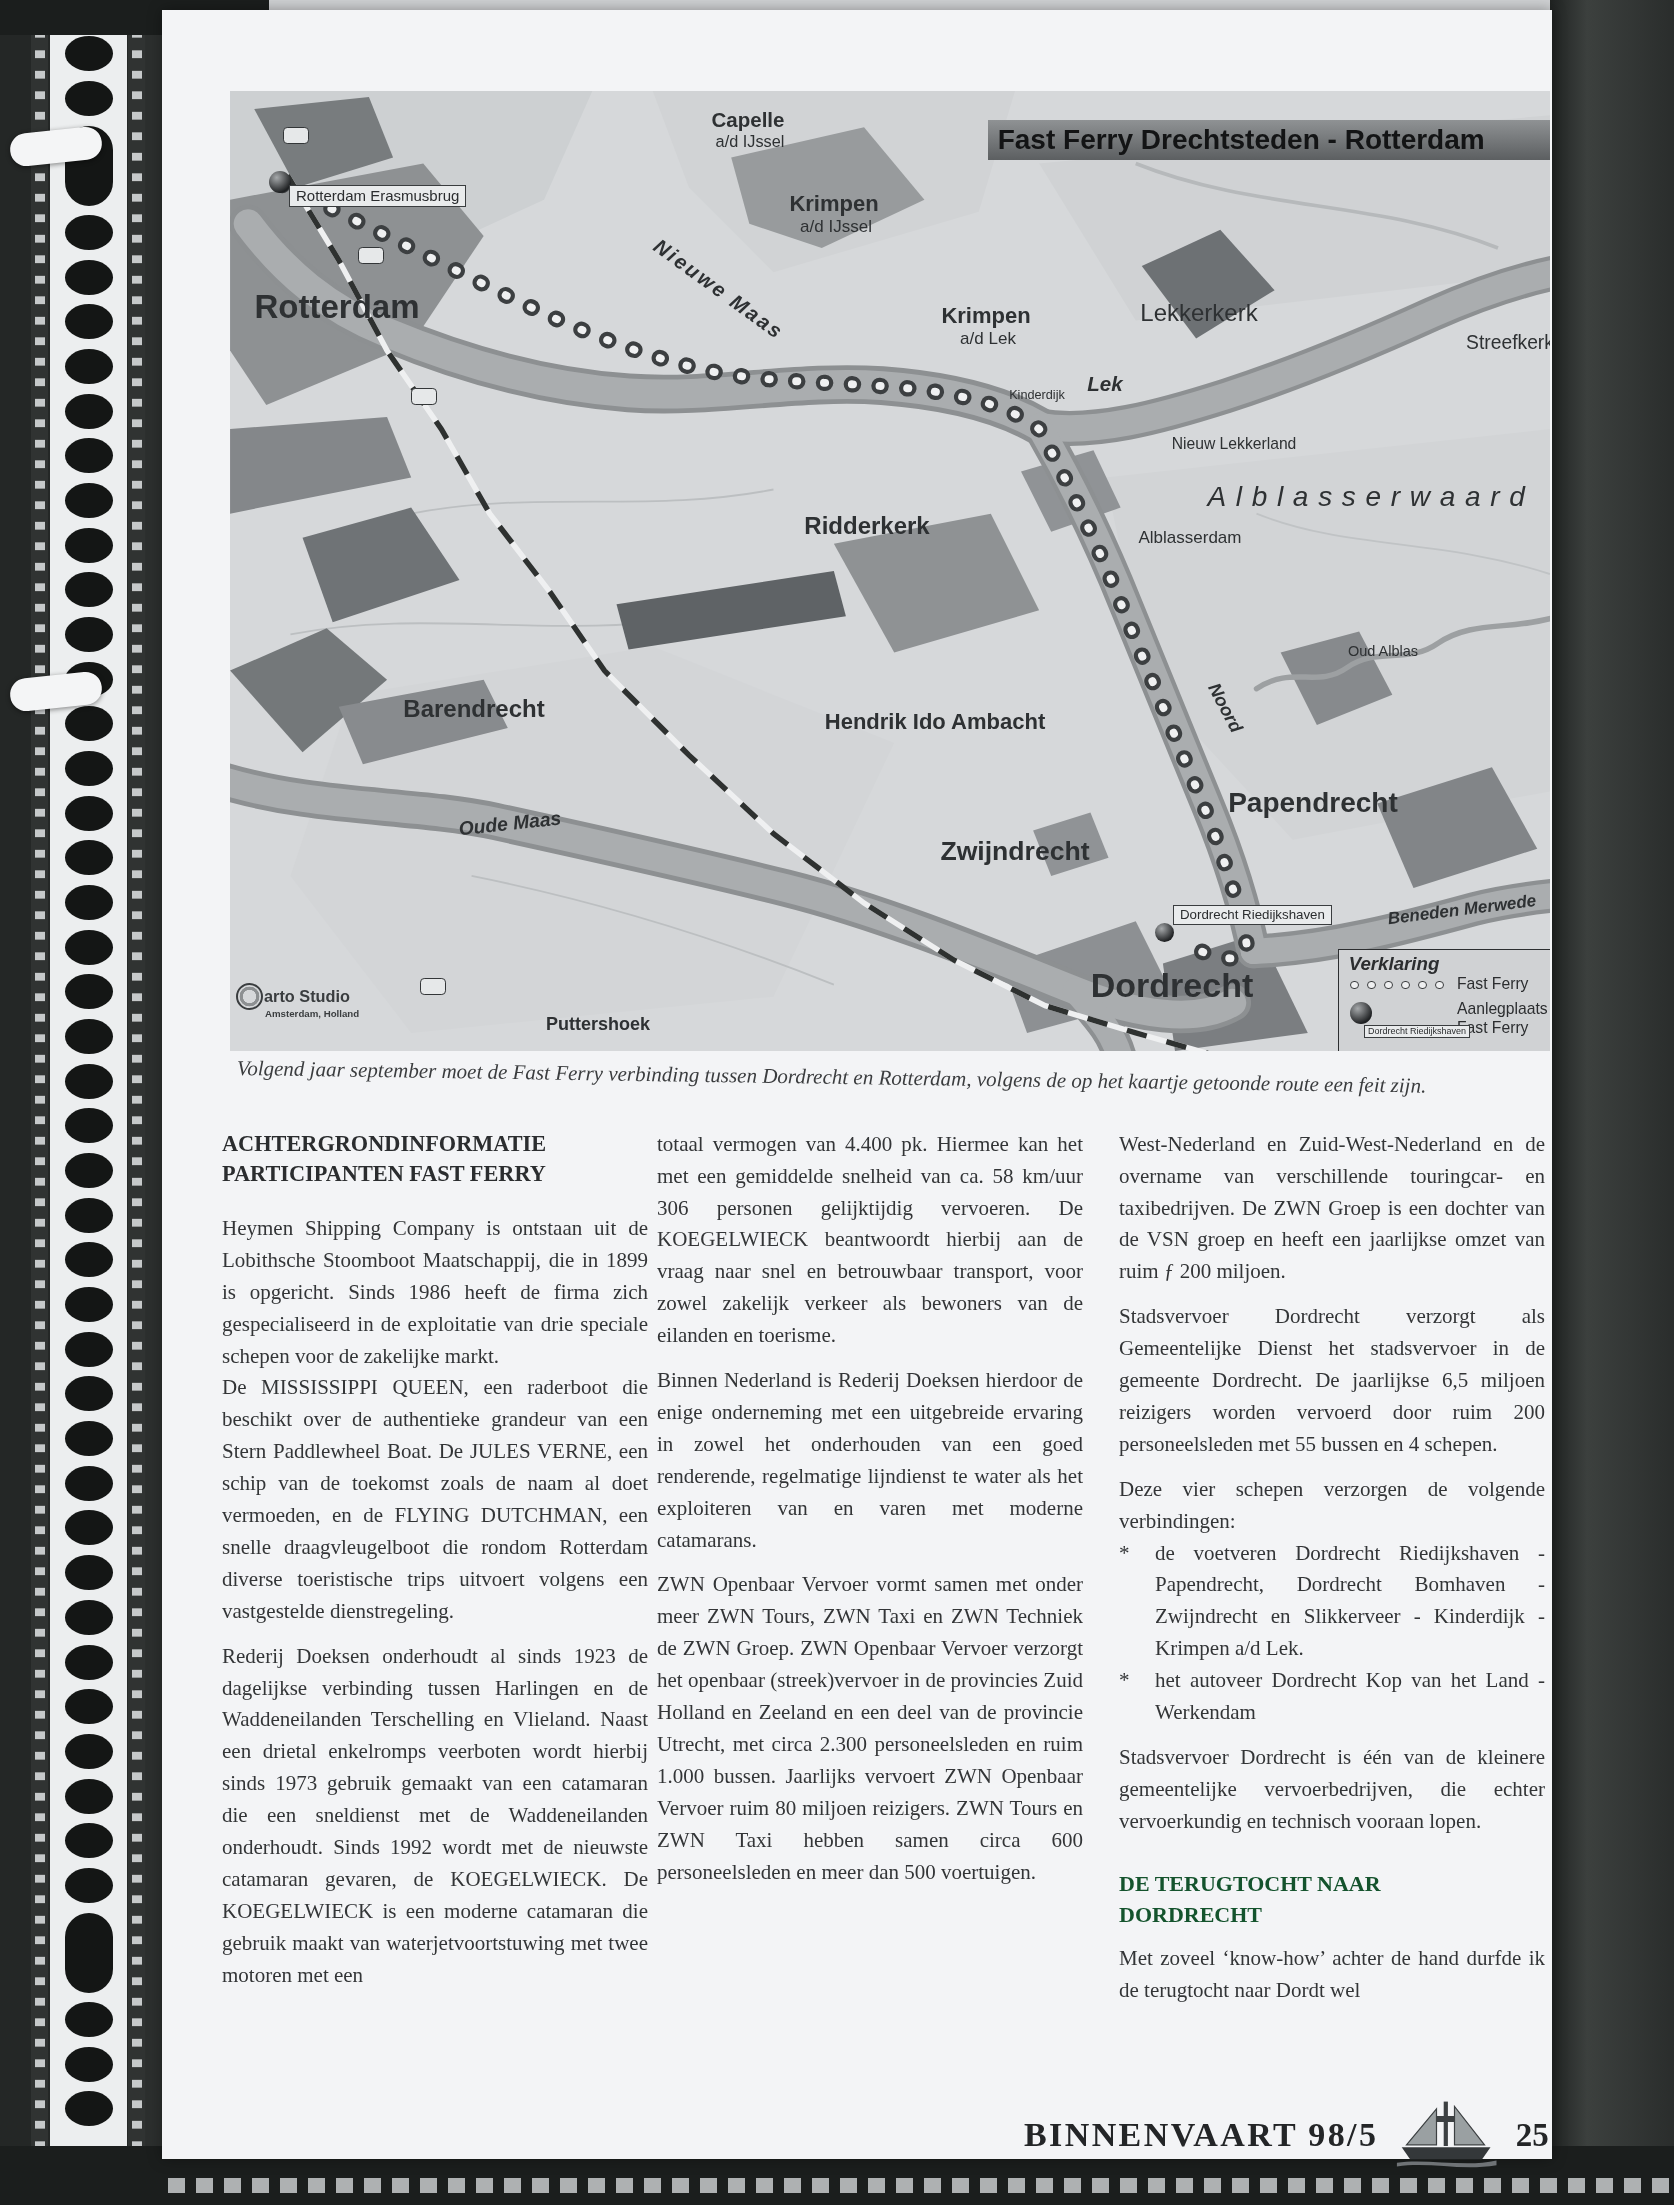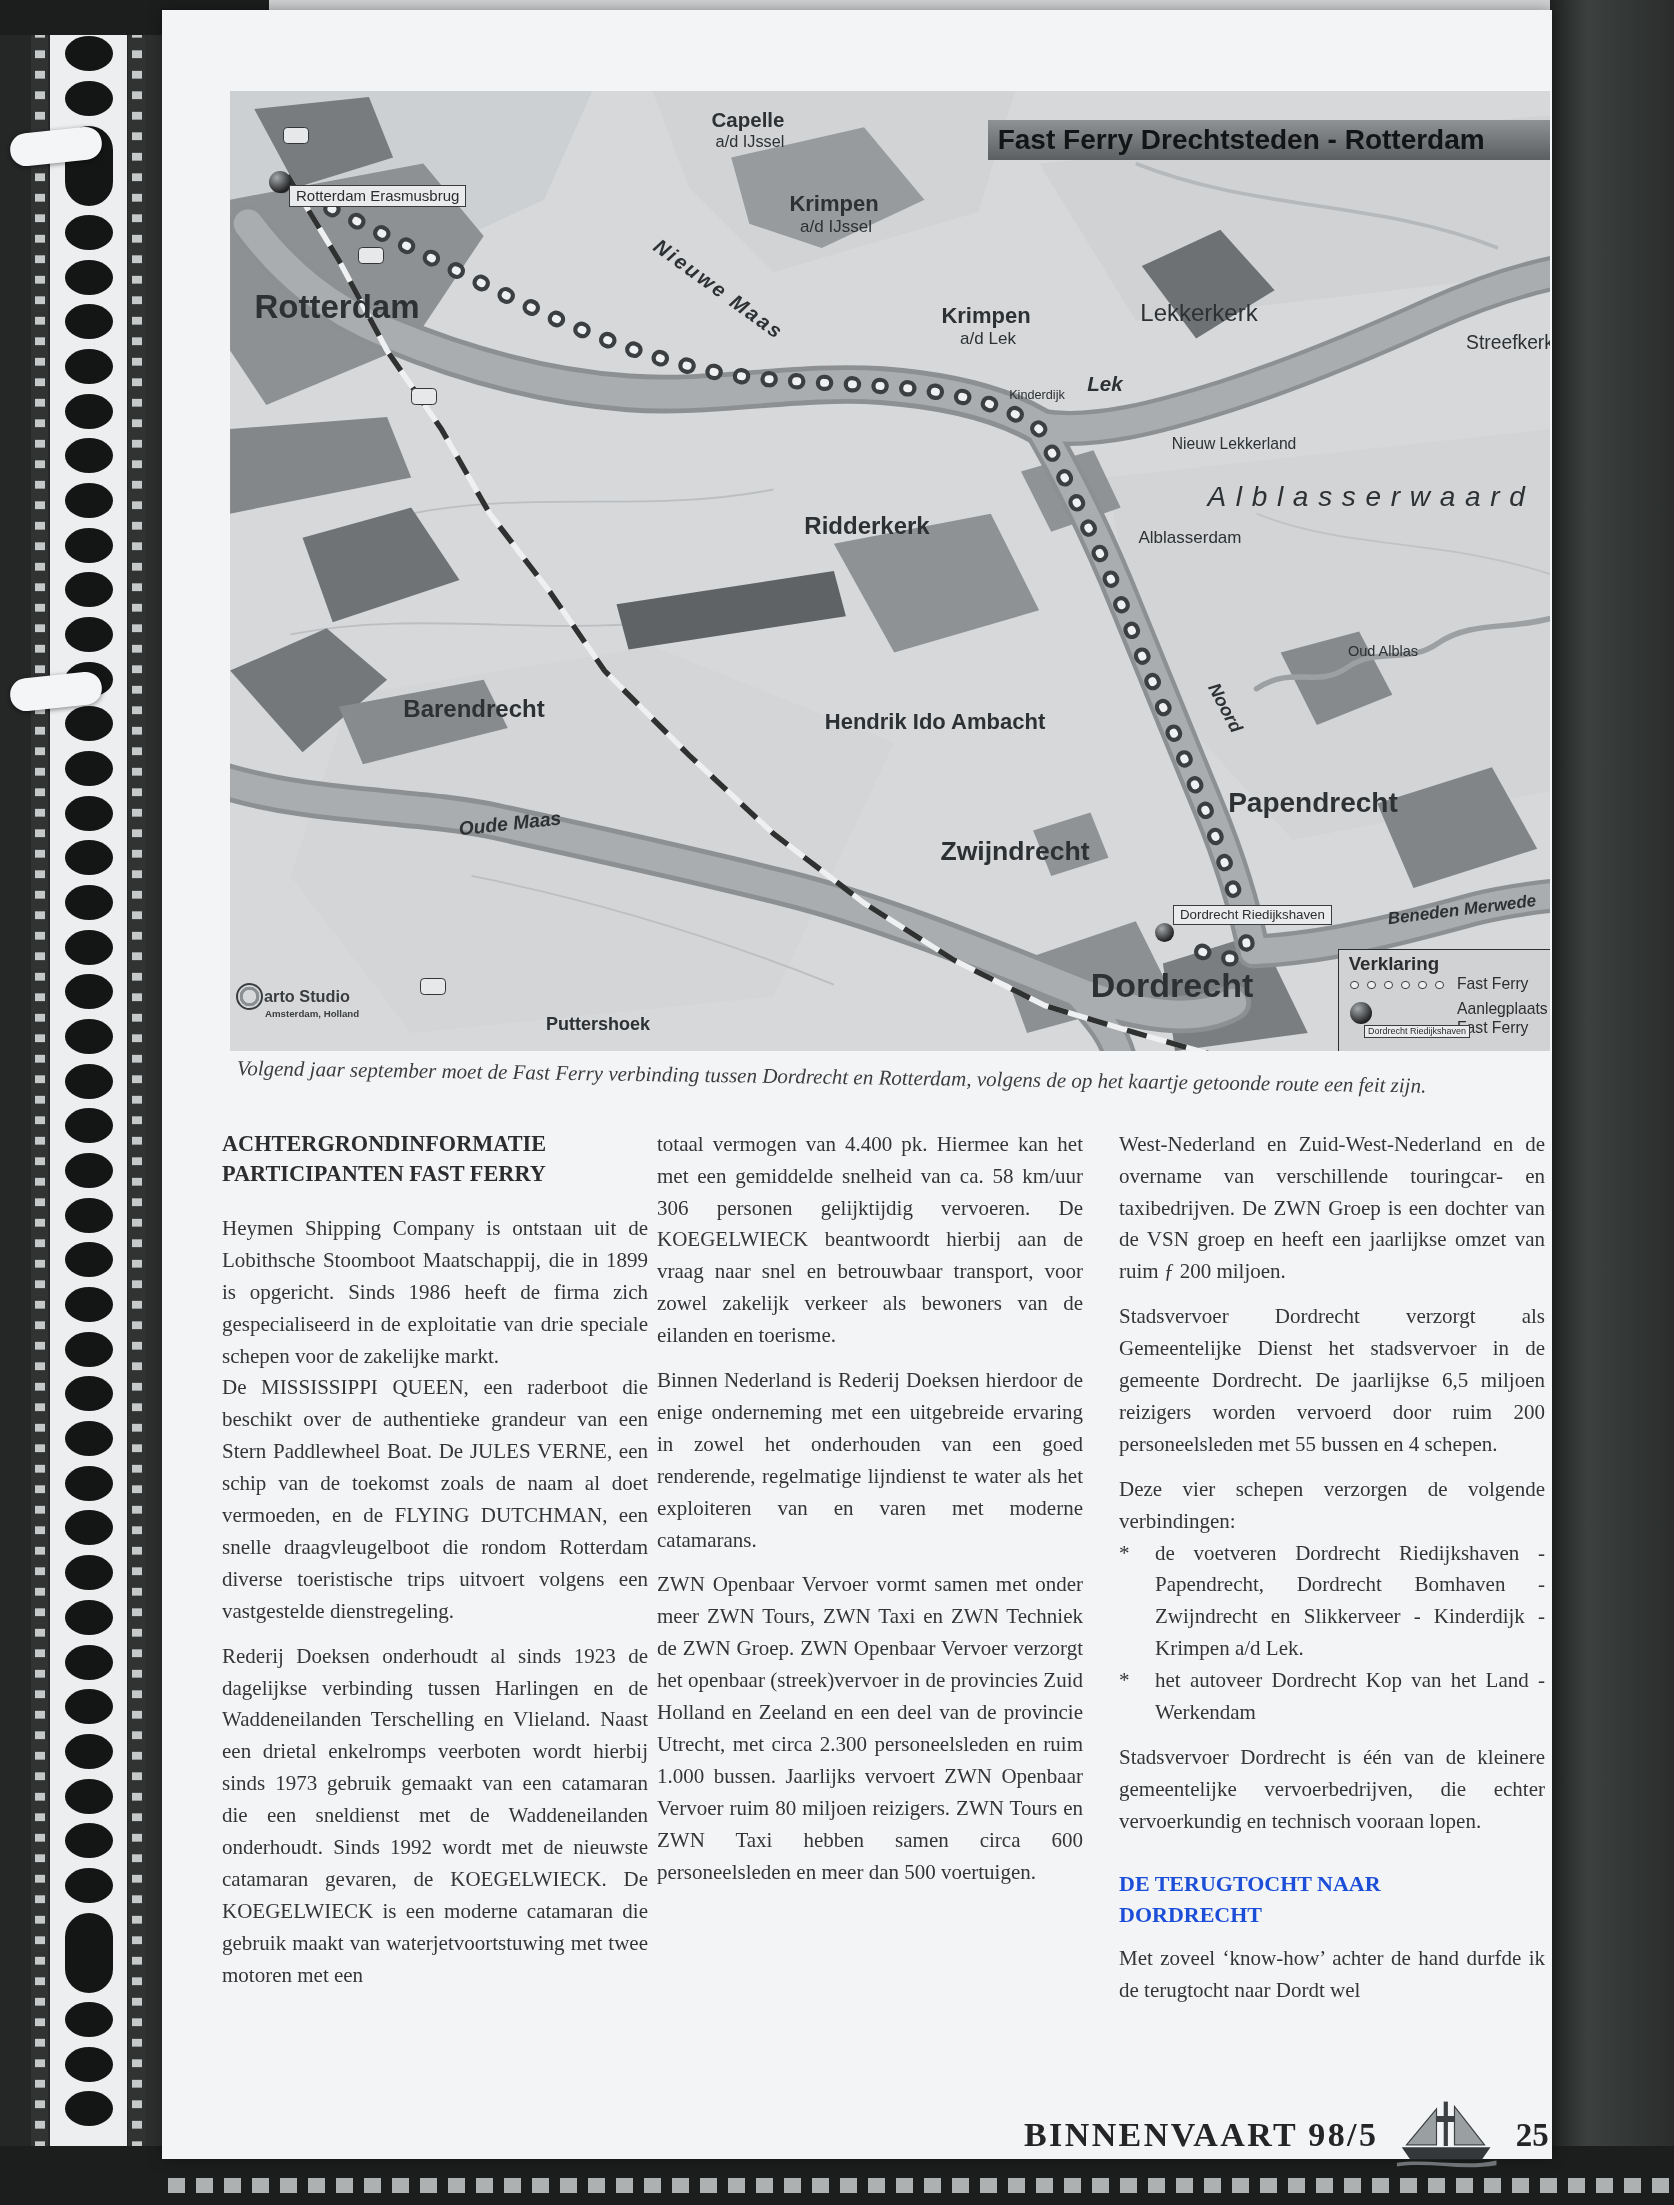--- a/index.html
+++ b/index.html
@@ -38,21 +38,21 @@
   .banner{position:absolute;left:758px;top:29px;width:562px;height:40px;overflow:hidden;
           background:linear-gradient(180deg,#8f9294,#5c5f61);display:flex;align-items:center;
           font-family:"Liberation Sans",sans-serif;font-weight:bold;font-size:28px;color:#131415;
           padding-left:9.7px;white-space:nowrap;}
   .station-box{position:absolute;background:#e9ebec;border:1.8px solid #3a3d3f;color:#2b2d2f;
                font-family:"Liberation Sans",sans-serif;white-space:nowrap;padding:1.8px 6px;}
   .sphere{position:absolute;border-radius:50%;background:radial-gradient(circle at 35% 30%,#a6a9ab,#1f2123 72%);}
   .legend{position:absolute;left:1108px;top:858px;width:212px;height:101px;background:#d0d2d4;
           border:1.8px solid #2c2e30;border-right:none;overflow:hidden;
           font-family:"Liberation Sans",sans-serif;color:#2b2d2f;}
-  .legend .ttl{position:absolute;left:9.7px;top:3.6px;font-weight:bold;font-size:18.7px;}
+  .legend .ttl{position:absolute;left:9.7px;top:3.6px;font-weight:bold;font-size:18.7px;font-style:italic;}
   .ldots{position:absolute;left:11px;top:31px;display:flex;gap:8.5px;align-items:center;}
   .ldots i{display:block;width:6.6px;height:6.6px;border:1.8px solid #3a3c3e;border-radius:50%;background:#eff0f1;}
   .ltxt{position:absolute;font-size:15.7px;}
   .lbox{position:absolute;left:25px;top:75px;font-size:9px;background:#e9ebec;
         border:1.2px solid #3a3d3f;padding:0.6px 3px;white-space:nowrap;}
   .credit{position:absolute;left:6px;top:892px;font-family:"Liberation Sans",sans-serif;color:#3a3d3f;}
   .credit .nm{position:absolute;left:28px;top:4.8px;font-size:16.3px;font-weight:bold;white-space:nowrap;}
   .credit .sb{position:absolute;left:29px;top:25px;font-size:9.7px;font-weight:bold;white-space:nowrap;}
   .clogo{position:absolute;left:0;top:0;width:23px;height:23px;border:2.4px solid #3a3d3f;border-radius:50%;
          background:radial-gradient(circle at 50% 50%, #d6d8da 40%, #8d9092 42% 60%, #d6d8da 62%);}
@@ -61,21 +61,21 @@
   .caption{left:75px;top:1046px;width:1309px;font-style:italic;font-size:21px;color:#3b3d3f;
            transform:rotate(0.85deg);transform-origin:left top;white-space:nowrap;}
   .col{position:absolute;top:1119px;width:426px;font-size:21px;line-height:1.52;color:#333537;
        text-align:justify;}
   .col1{left:60px;} .col2{left:495px;} .col3{left:957px;}
   .hd{font-weight:bold;font-size:22.3px;line-height:1.35;text-align:left;margin:0 0 24px 0;color:#2b2d2f;}
   .para{margin:0;} .para.gap{margin-top:13px;}
   .bullets{margin:0;} .brow{display:flex;margin:0;}
   .brow .star{width:36px;flex:0 0 36px;}
   .brow .btxt{flex:1;text-align:justify;}
-  .subhd{font-weight:bold;font-size:22px;line-height:1.4;margin-top:31px;text-align:left;color:#1d4ed8;}
+  .subhd{font-weight:bold;font-size:22px;line-height:1.4;margin-top:31px;text-align:left;color:#14532d;}
   
   .footer{position:absolute;left:862px;top:2088px;display:flex;align-items:center;gap:15.7px;}
   .mag{font-weight:bold;font-size:34px;letter-spacing:2.4px;color:#232527;}
   .pageno{font-weight:bold;font-size:33px;color:#232527;}
 </style>
 </head>
 <body>
 
 <div class="scene">
 

